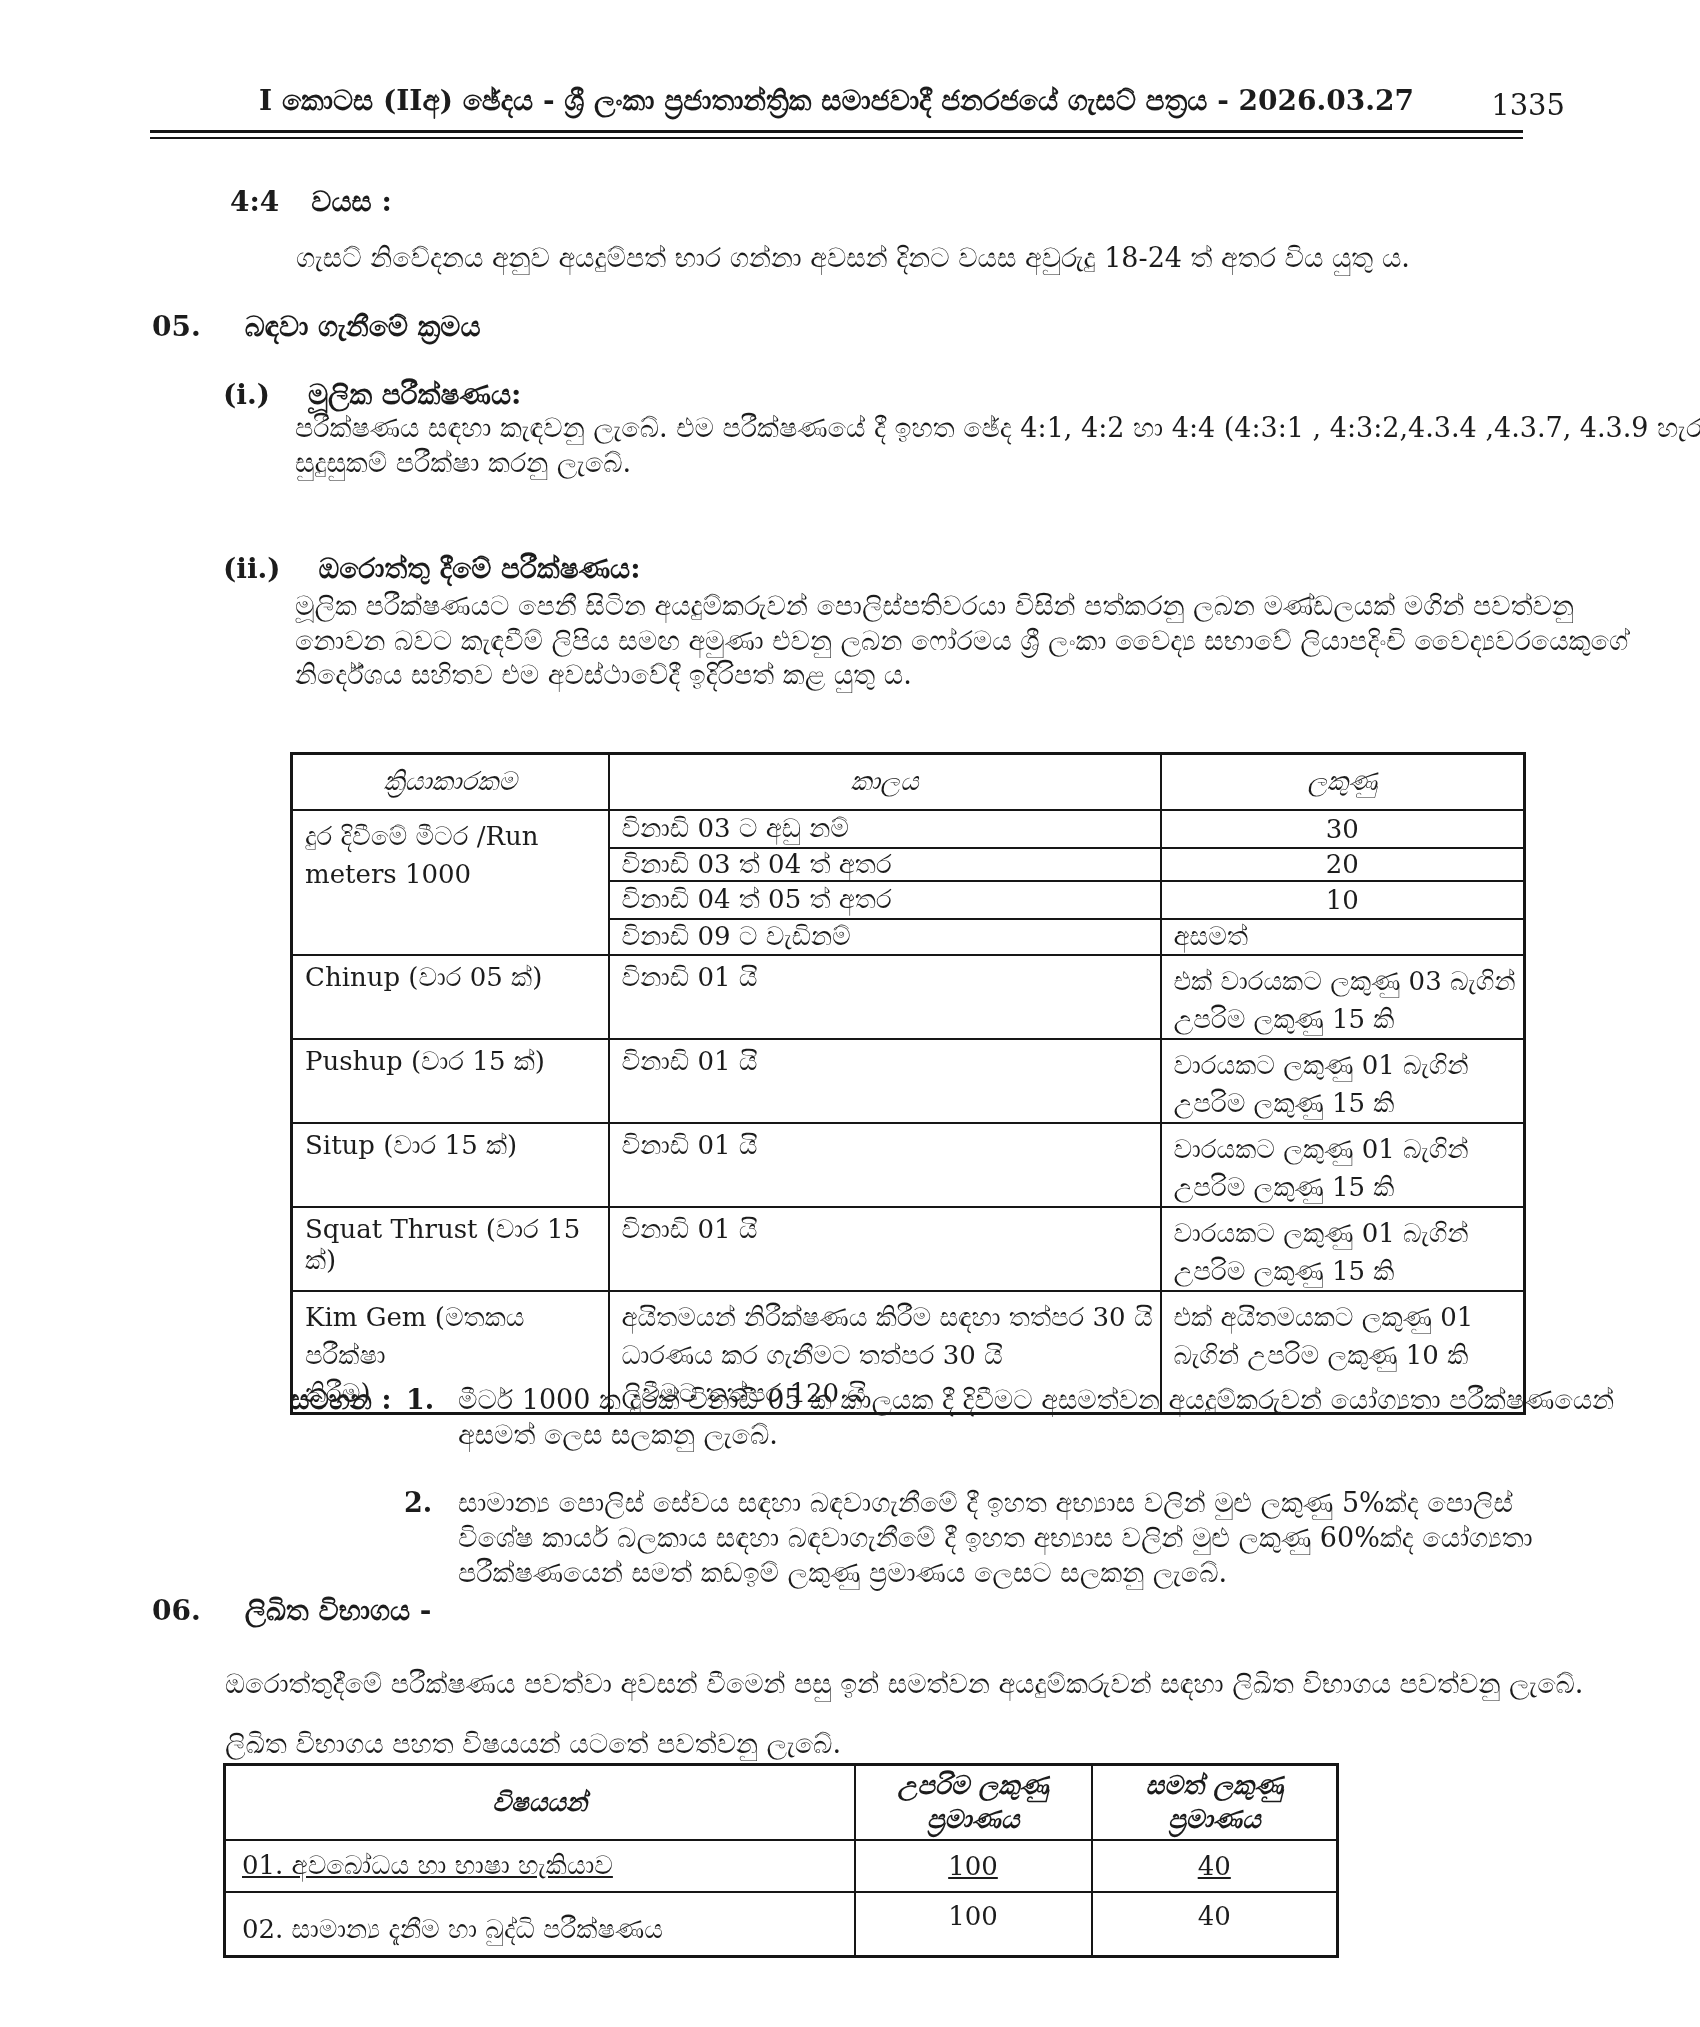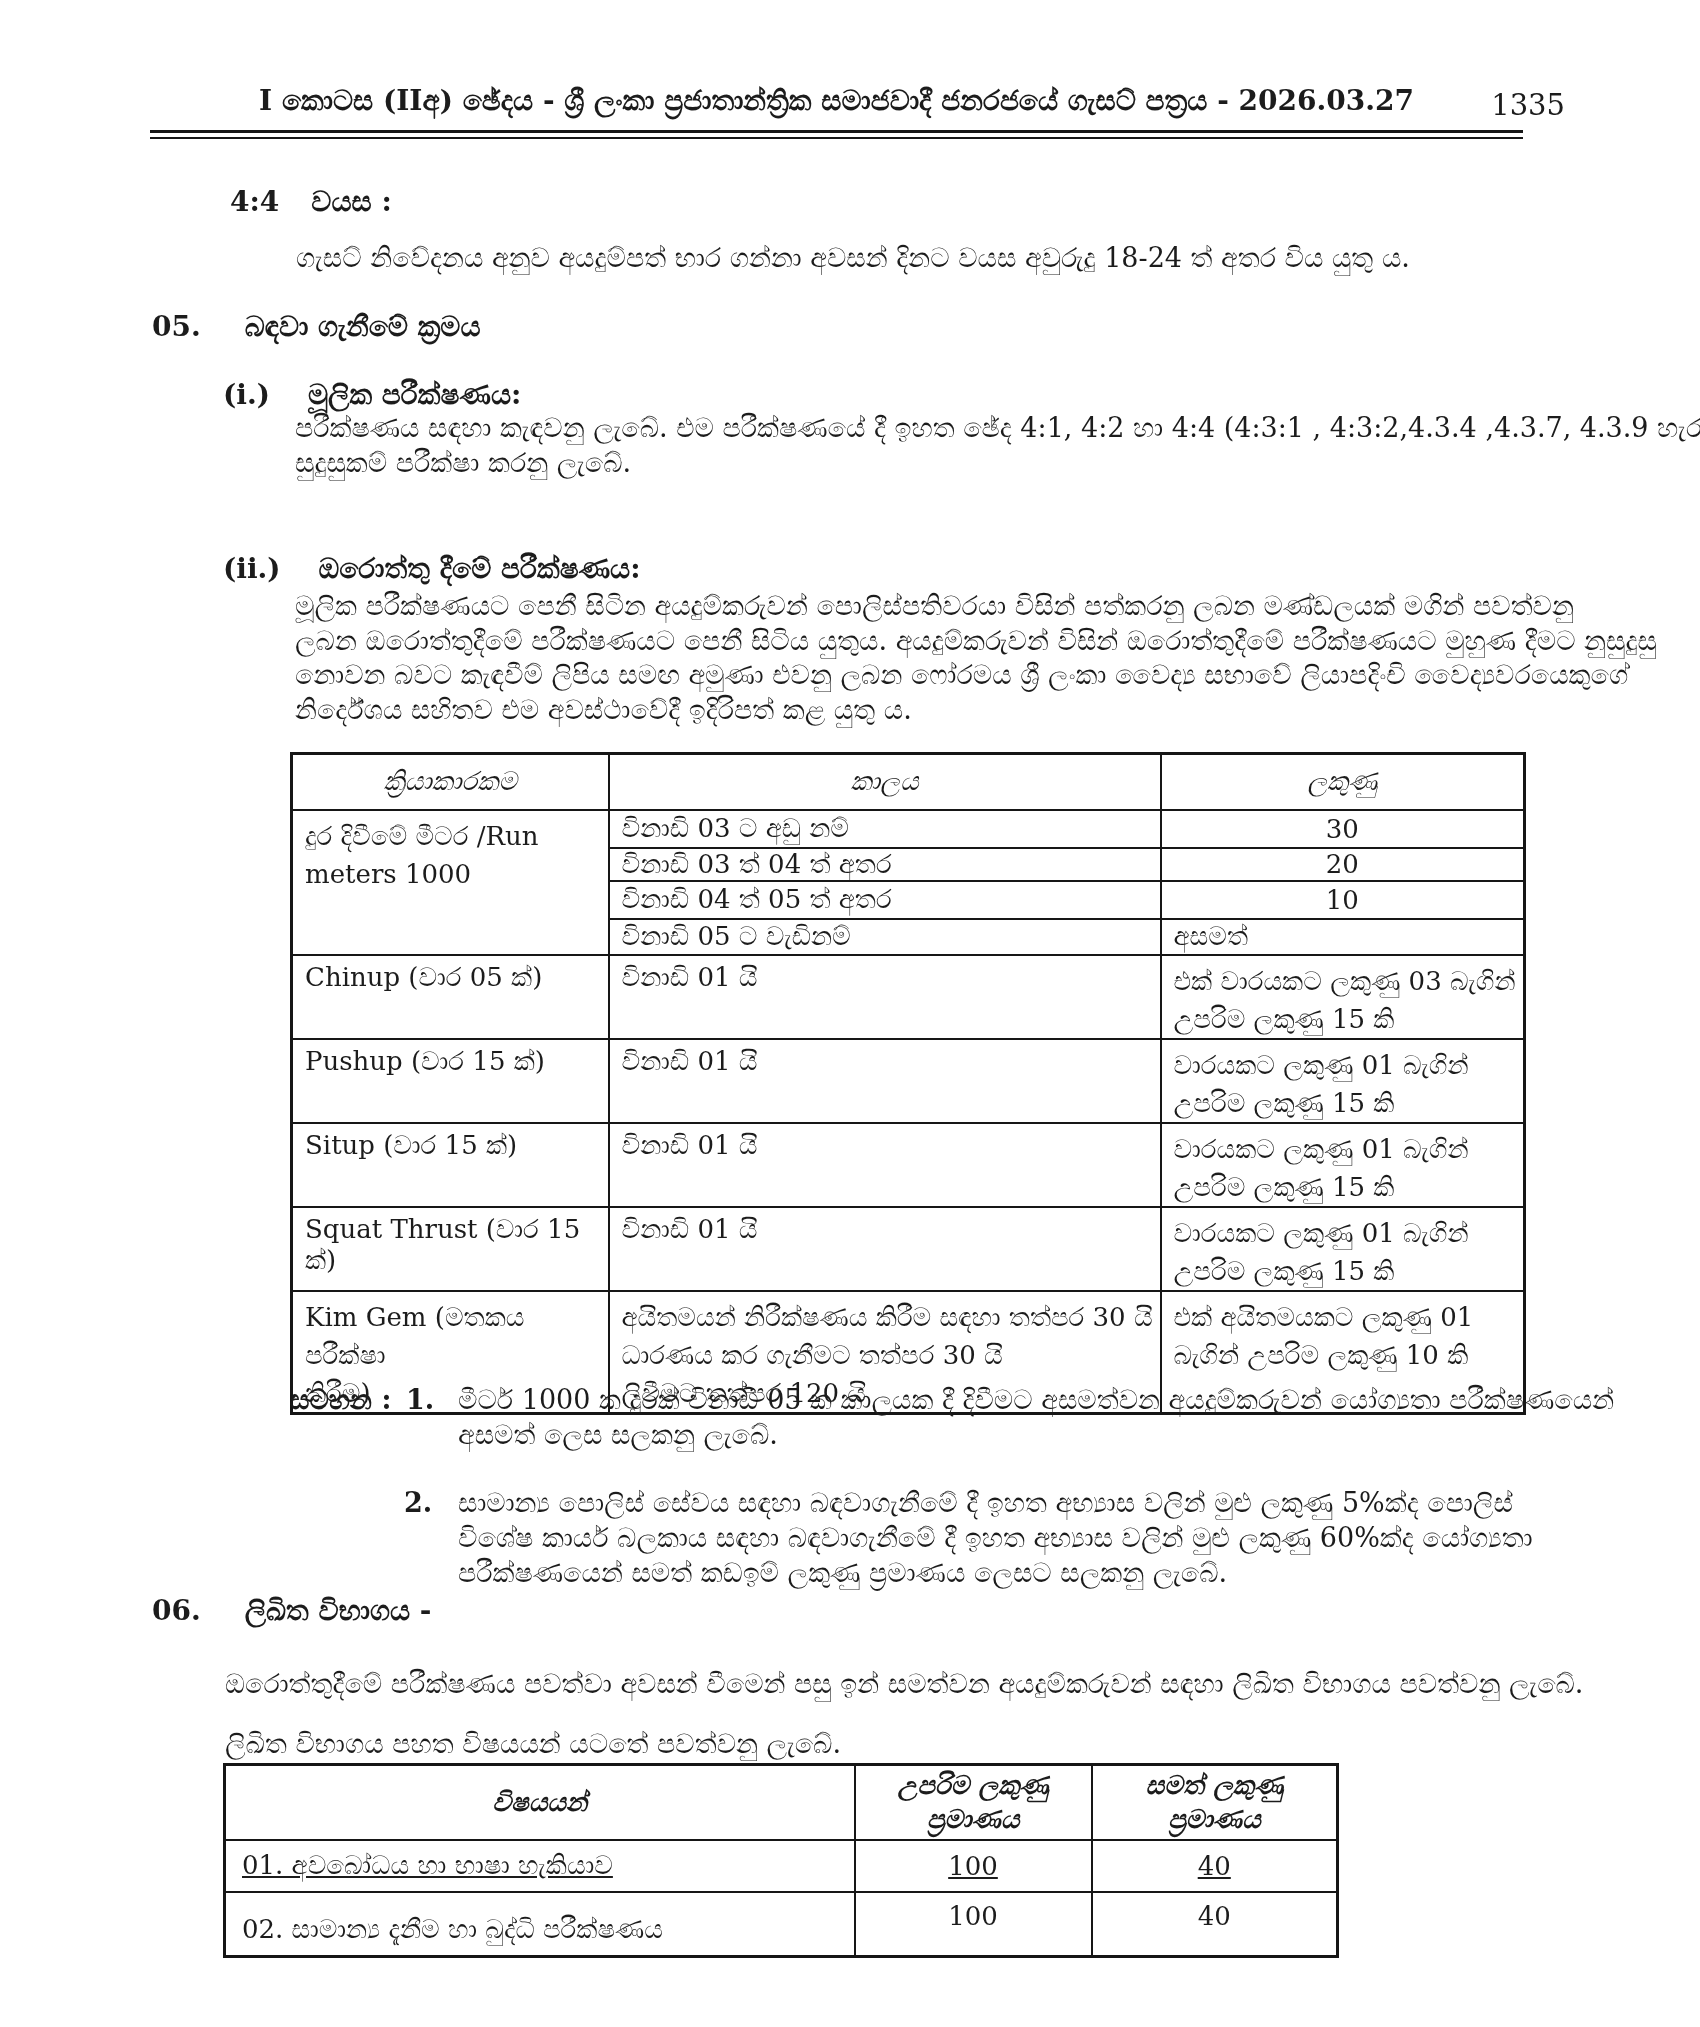--- a/index.html
+++ b/index.html
@@ -81,21 +81,20 @@
   <div class="abs sub-i-body bodylines">
     <div>පරීක්ෂණය සඳහා කැඳවනු ලැබේ. එම පරීක්ෂණයේ දී ඉහත ඡේද 4:1, 4:2 හා 4:4  (4:3:1 , 4:3:2,4.3.4 ,4.3.7, 4.3.9 හැර)</div>
     <div>සුදුසුකම් පරීක්ෂා කරනු ලැබේ.</div>
   </div>
 
   <div class="abs subhead sub-ii-head">
     <span class="num">(ii.)</span><span class="ttl">ඔරොත්තු දීමේ පරීක්ෂණය:</span>
   </div>
   <div class="abs sub-ii-body bodylines">
     <div>මූලික පරීක්ෂණයට පෙනී සිටින අයදුම්කරුවන් පොලිස්පතිවරයා  විසින් පත්කරනු ලබන මණ්ඩලයක් මගින් පවත්වනු</div>
-    <div>ලබන ඔරොත්තුදීමේ පරීක්ෂණයට පෙනී සිටිය යුතුය. අයදුම්කරුවන් විසින් ඔරොත්තුදීමේ පරීක්ෂණයට මුහුණ දීමට නුසුදුසු</div>
     <div>නොවන බවට කැඳවීම් ලිපිය සමඟ අමුණා එවනු ලබන ෆෝරමය ශ්‍රී ලංකා වෛද්‍ය සභාවේ ලියාපදිංචි වෛද්‍යවරයෙකුගේ</div>
     <div>නිර්දේශය සහිතව එම අවස්ථාවේදී ඉදිරිපත් කළ යුතු ය.</div>
   </div>
 
   <table class="abs t1">
     <colgroup>
         <col style="width:317px">
         <col style="width:552px">
         <col style="width:364px">
       </colgroup>
@@ -115,21 +114,21 @@
     </tr>
     <tr style="height:28px;">
       <td>විනාඩි 03 ත් 04 ත් අතර</td>
       <td class="center">20</td>
     </tr>
     <tr style="height:38px;">
       <td>විනාඩි 04 ත් 05 ත් අතර</td>
       <td class="center">10</td>
     </tr>
     <tr style="height:36px;">
-      <td>විනාඩි 05 ට වැඩිනම්</td>
+      <td>විනාඩි 09 ට වැඩිනම්</td>
       <td>අසමත්</td>
     </tr>
     <tr style="height:68px;">
       <td class="top">Chinup (වාර 05 ක්)</td>
       <td class="top">විනාඩි 01 යි</td>
       <td class="top lh2">
         <div>එක් වාරයකට ලකුණු 03 බැගින්</div>
         <div>උපරිම ලකුණු 15 කි</div>
       </td>
     </tr>

